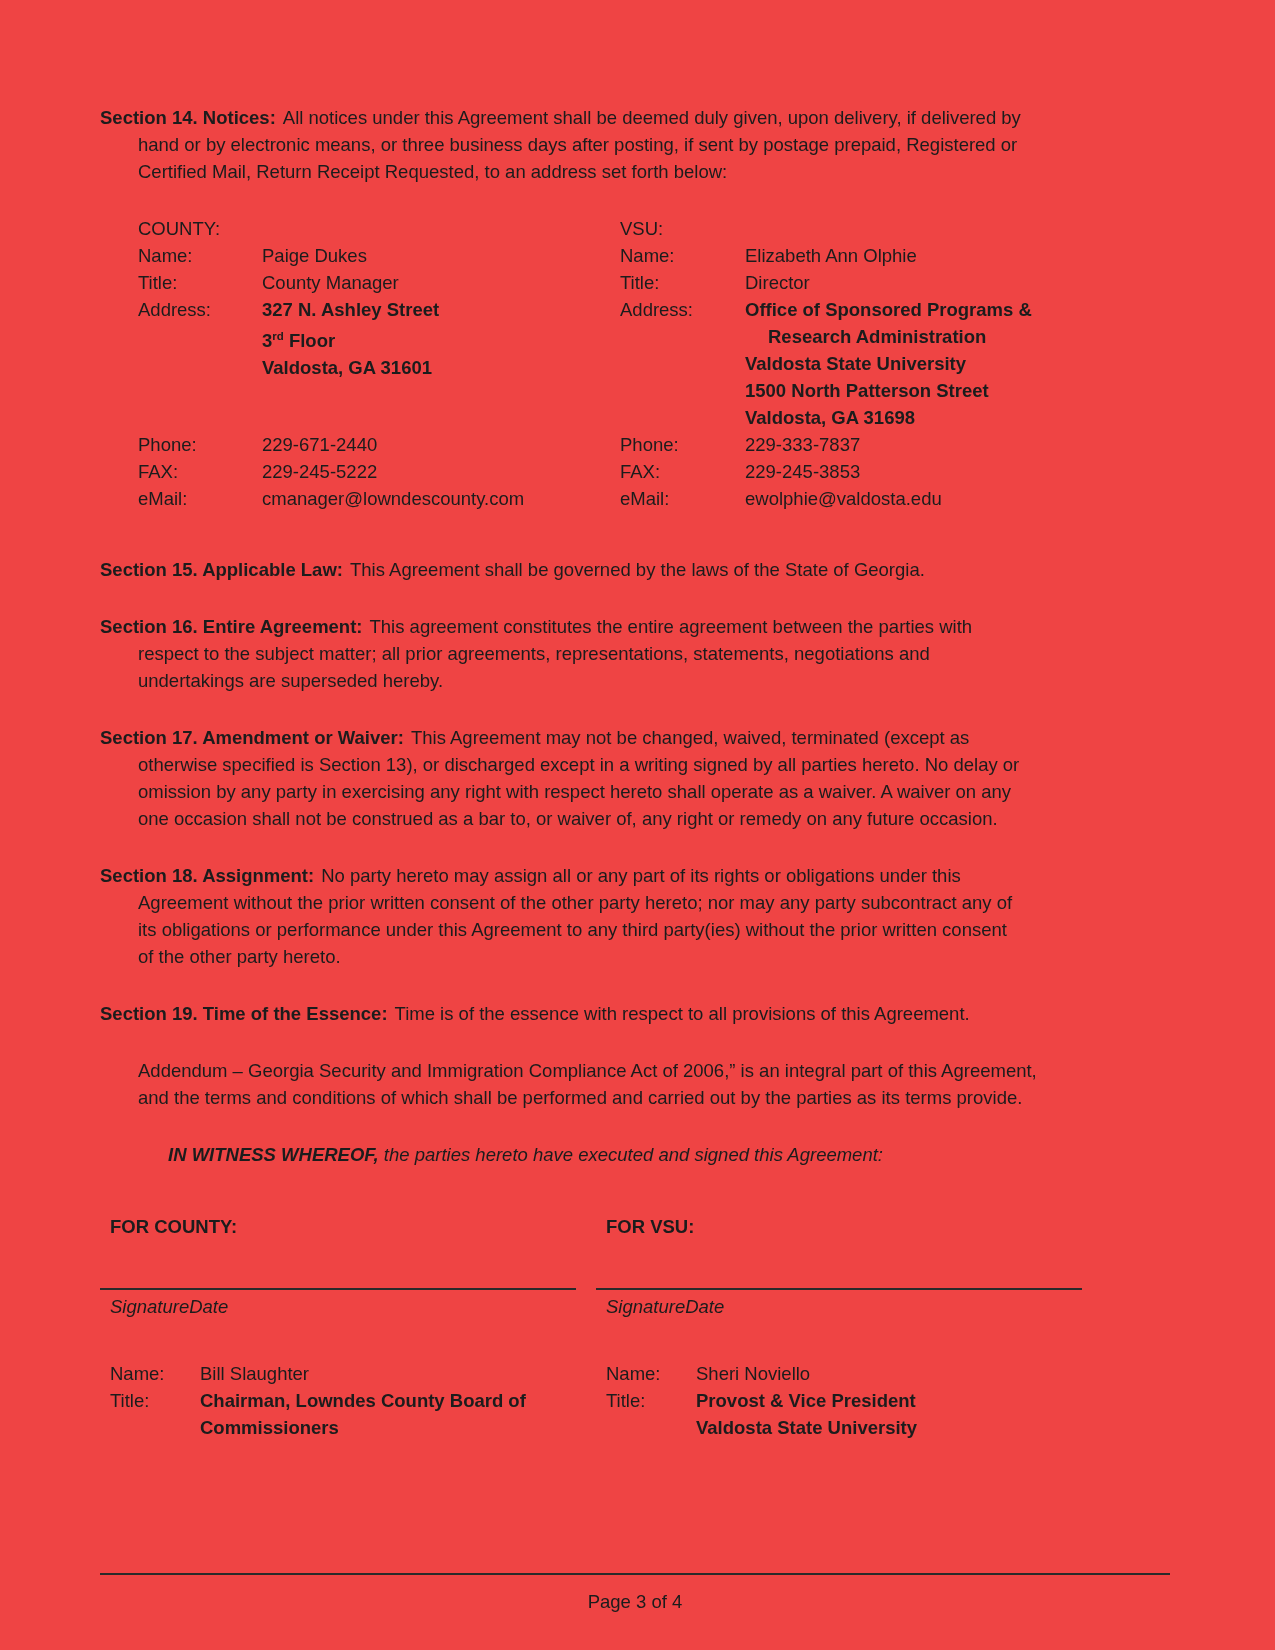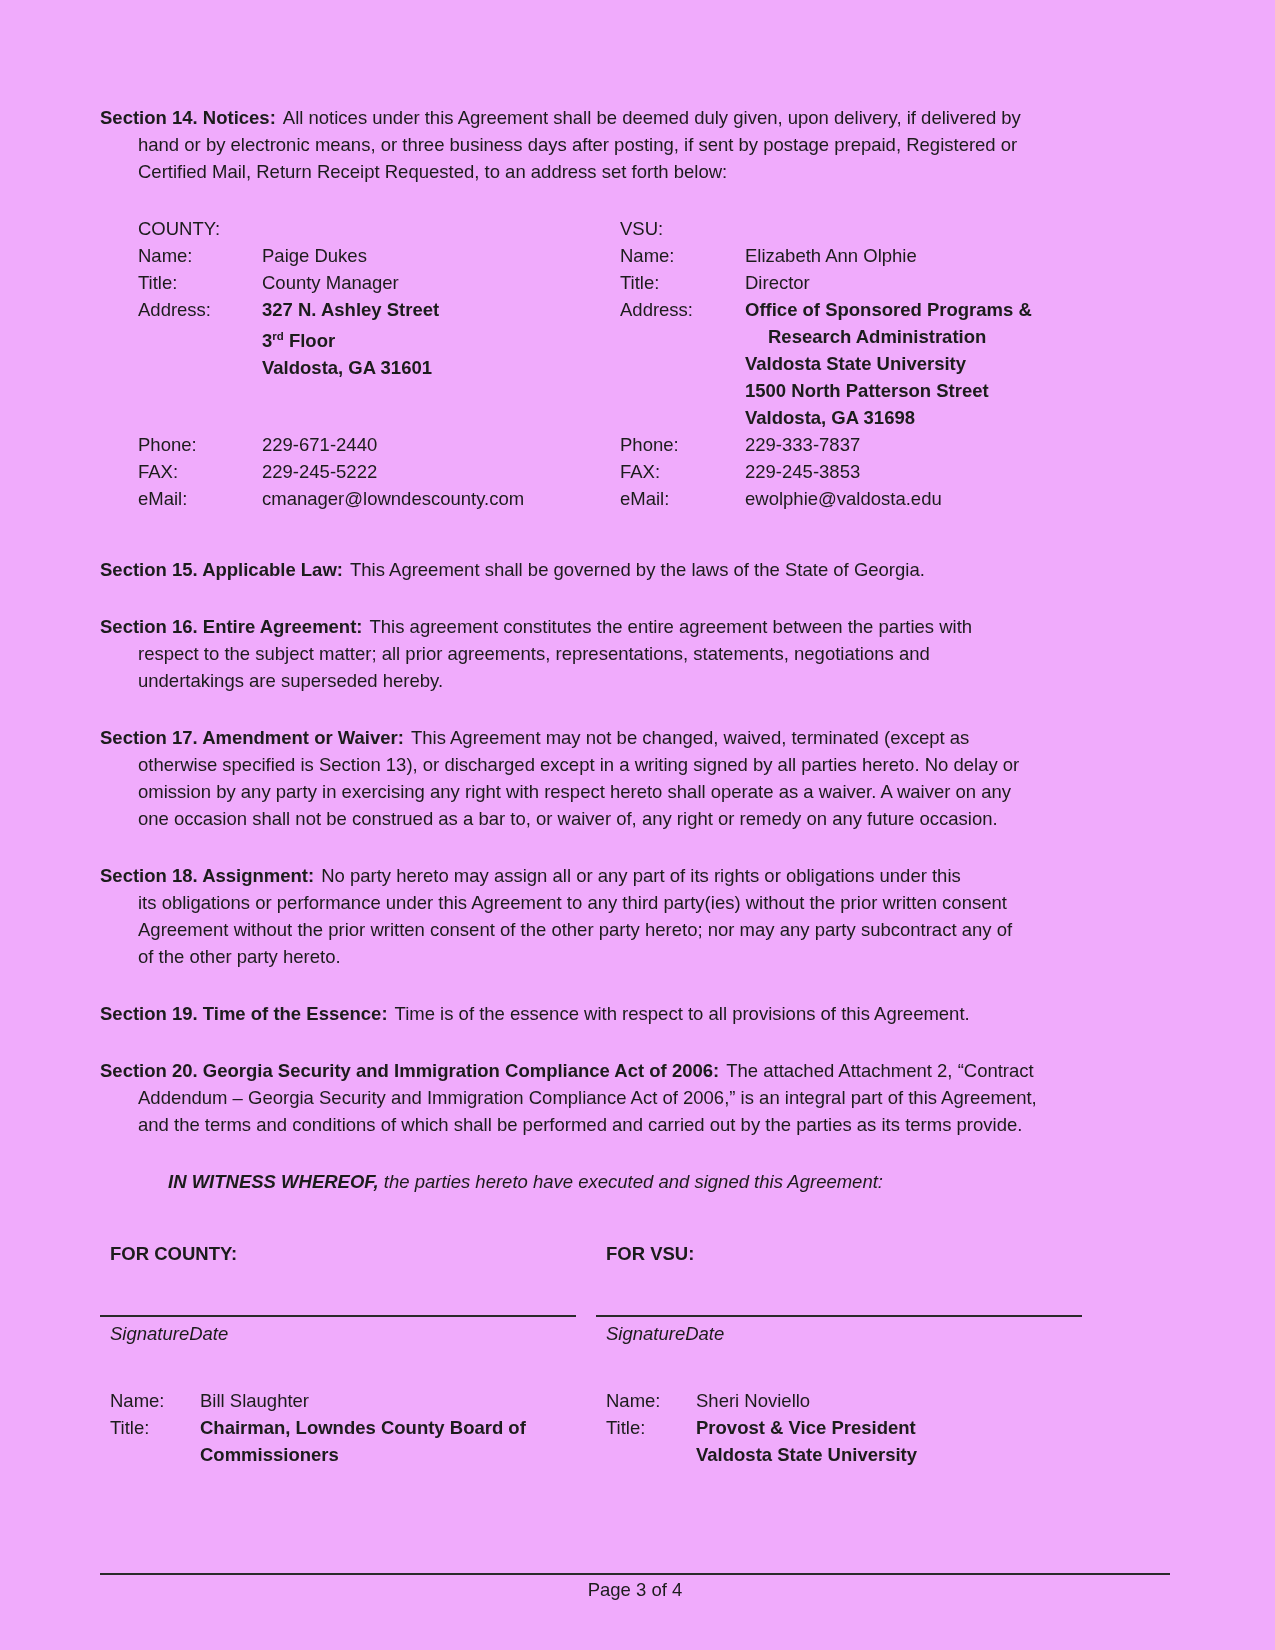--- a/index.html
+++ b/index.html
@@ -1,19 +1,19 @@
 <!DOCTYPE html>
 <html><head>
 <meta charset="utf-8">
 <style>
   html,body { margin:0; padding:0; background:#ffffff; }
   .page {
     position:relative;
     width:1275px; height:1650px;
-    background:#f0abfc;
+    background:#ef4444;
     font-family:"Liberation Sans", sans-serif;
     font-size:18.5px; line-height:27px;
     color:#1c1c1c;
     overflow:hidden;
   }
   .content { position:absolute; left:100px; top:104px; width:1005px; }
 
   .para { margin:0 0 30px 0; }
   .line { display:block; white-space:nowrap; }
   .cont { padding-left:38px; }
@@ -41,21 +41,21 @@
   .sig-labels { display:flex; font-style:italic; padding:3px 2px 0 10px; }
   .sig-rows { margin-top:40px; padding-left:10px; }
   .sig-row { display:flex; }
   .sig-lab { width:90px; flex-shrink:0; }
   .blk { display:block;font-weight:bold; }
 
   .footer {
     position:absolute; left:100px; top:1573px; width:1070px;
     border-top:2px solid #2a2a2a; text-align:center;
   }
-  .footer-text { padding-top:1px; }
+  .footer-text { padding-top:13px; }
 </style>
 </head>
 <body>
 
 <div class="page">
   <div class="content">
 
     <p class="para">
       <span class="line"><b class="sec-head">Section 14.  Notices:</b><span>All notices under this Agreement shall be deemed duly given, upon delivery, if delivered by</span></span>
       <span class="line cont">hand or by electronic means, or three business days after posting, if sent by postage prepaid, Registered or</span>
@@ -119,31 +119,30 @@
 
     <p class="para">
       <span class="line"><b class="sec-head">Section 17.  Amendment or Waiver:</b><span>This Agreement may not be changed, waived, terminated (except as</span></span>
       <span class="line cont">otherwise specified is Section 13), or discharged except in a writing signed by all parties hereto.  No delay or</span>
       <span class="line cont">omission by any party in exercising any right with respect hereto shall operate as a waiver.  A waiver on any</span>
       <span class="line cont">one occasion shall not be construed as a bar to, or waiver of, any right or remedy on any future occasion.</span>
     </p>
 
     <p class="para">
       <span class="line"><b class="sec-head">Section 18.  Assignment:</b><span>No party hereto may assign all or any part of its rights or obligations under this</span></span>
+      <span class="line cont">Agreement without the prior written consent of the other party hereto; nor may any party subcontract any of</span>
       <span class="line cont">its obligations or performance under this Agreement to any third party(ies) without the prior written consent</span>
-      <span class="line cont">Agreement without the prior written consent of the other party hereto; nor may any party subcontract any of</span>
       <span class="line cont">of the other party hereto.</span>
     </p>
 
     <p class="para">
       <span class="line"><b class="sec-head">Section 19.  Time of the Essence:</b><span>Time is of the essence with respect to all provisions of this Agreement.</span></span>
     </p>
 
     <p class="para">
-      <span class="line"><b class="sec-head">Section 20.  Georgia Security and Immigration Compliance Act of 2006:</b><span>The attached Attachment 2, “Contract</span></span>
       <span class="line cont">Addendum – Georgia Security and Immigration Compliance Act of 2006,” is an integral part of this Agreement,</span>
       <span class="line cont">and the terms and conditions of which shall be performed and carried out by the parties as its terms provide.</span>
     </p>
 
     <p class="para witness">
       <span class="witness-bold">IN WITNESS WHEREOF,</span><span> the parties hereto have executed and signed this Agreement:</span>
     </p>
 
     <div class="sig-area">
       <div class="sig-col-left">

